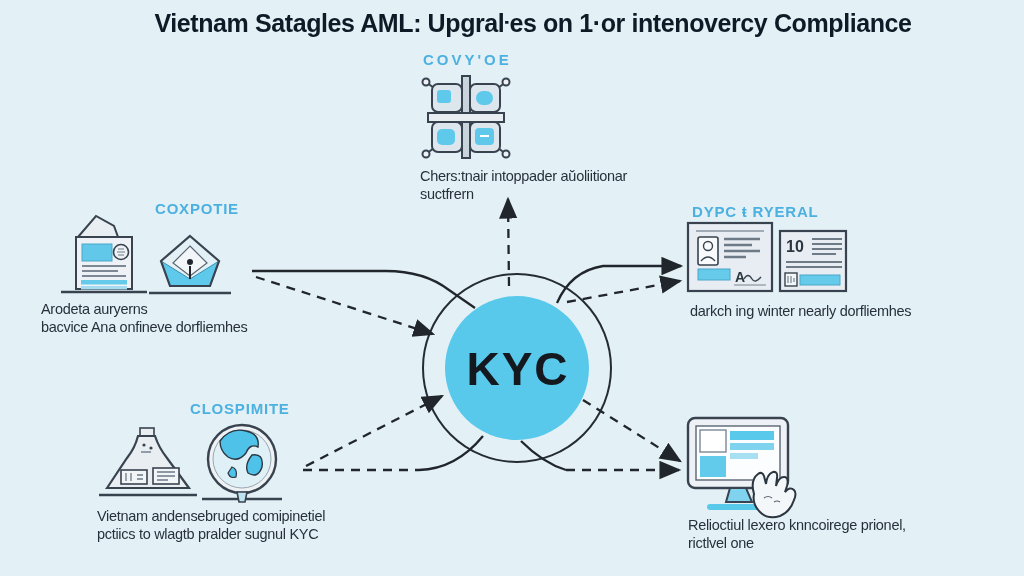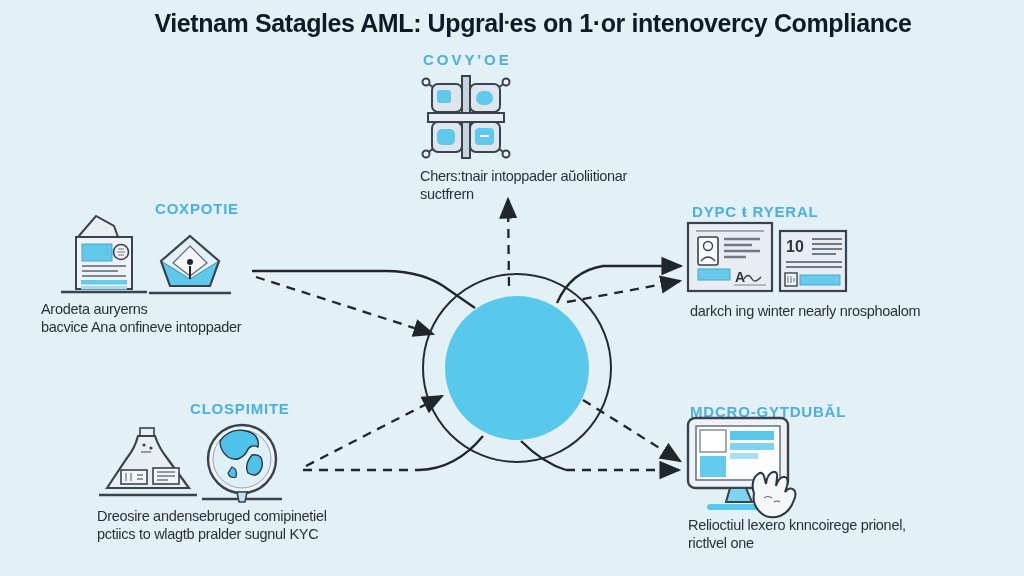--- a/index.html
+++ b/index.html
@@ -59,20 +59,21 @@
       <path d="M256,277 L433,334" marker-end="url(#ah)"></path>
       <path d="M306,466 L442,396" marker-end="url(#ah)"></path>
       <path d="M509,286 L508,199" marker-end="url(#ah)"></path>
       <path d="M567,302 L680,281" marker-end="url(#ah)"></path>
       <path d="M583,400 L680,461" marker-end="url(#ah)"></path>
       <path d="M566,470 H679" marker-end="url(#ah)"></path>
     </g>
 
     <circle cx="517" cy="368" r="72" fill="#58c8eb"></circle>
   </svg>
+  <div class="kyc-label">KYC</div>
 
   <div class="heading heading-wide" style="left:423px;top:51px;">COVY'OE</div>
 
   <svg class="abs" style="left:420px;top:74px;" width="92" height="86" viewBox="0 0 92 86">
     <g stroke="#39434f" stroke-width="2" fill="#dde6ed">
       <line x1="6" y1="8" x2="14" y2="14"></line>
         <line x1="86" y1="8" x2="78" y2="14"></line>
       <line x1="6" y1="80" x2="14" y2="74"></line>
         <line x1="86" y1="80" x2="78" y2="74"></line>
       <rect x="42" y="2" width="8" height="82" fill="#c9d3db"></rect>
@@ -116,21 +117,21 @@
     <line x1="2" y1="59" x2="84" y2="59" stroke="#39434f" stroke-width="2.4"></line>
     <path d="M14,27 L43,45 L72,27 L63,52 L23,52 Z" fill="#5fc9ec" stroke="#3a8fb0" stroke-width="1"></path>
     <path d="M43,2 L72,27 L63,52 L23,52 L14,27 Z" fill="none" stroke="#39434f" stroke-width="2.2"></path>
     <path d="M43,12 L60,29 L43,42 L26,29 Z" fill="#f2f6f8" stroke="#5a6672" stroke-width="1.2"></path>
     <circle cx="43" cy="28" r="3" fill="#20262c"></circle>
     <line x1="43" y1="32" x2="43" y2="45" stroke="#20262c" stroke-width="2"></line>
   </svg>
 
   <div class="cap" style="left:41px;top:301px;">
     <div>Arodeta auryerns</div>
-    <div>bacvice Ana onfineve intoppader</div>
+    <div>bacvice Ana onfineve dorfliemhes</div>
   </div>
 
   <div class="heading" style="left:692px;top:203px;">DYPC ŧ RYERAL</div>
 
   <svg class="abs" style="left:686px;top:221px;" width="88" height="72" viewBox="0 0 88 72">
     <rect x="2" y="2" width="84" height="68" fill="#e7edf2" stroke="#39434f" stroke-width="2.2"></rect>
     <line x1="10" y1="10" x2="78" y2="10" stroke="#8a94a0" stroke-width="1.5"></line>
     <rect x="12" y="16" width="20" height="28" rx="2" fill="#f8fafb" stroke="#39434f" stroke-width="1.6"></rect>
     <circle cx="22" cy="25" r="4.5" fill="none" stroke="#39434f" stroke-width="1.4"></circle>
     <path d="M15,40 Q22,32 29,40" fill="none" stroke="#39434f" stroke-width="1.4"></path>
@@ -145,21 +146,21 @@
     <rect x="2" y="2" width="66" height="60" fill="#e7edf2" stroke="#39434f" stroke-width="2.2"></rect>
     <text x="8" y="23" font-size="16" font-weight="bold" fill="#2c3640">10</text>
     <path d="M34,10 h30 M34,15 h30 M34,20 h30 M34,25 h24" stroke="#6e7a86" stroke-width="2.2"></path>
     <path d="M8,33 h56 M8,38 h56" stroke="#6e7a86" stroke-width="2.2"></path>
     <rect x="7" y="44" width="12" height="13" fill="#f4f7f9" stroke="#39434f" stroke-width="1.4"></rect>
     <path d="M10,47 v7 M13,47 v7 M16,49 v4" stroke="#6e7a86" stroke-width="1.1"></path>
     <rect x="22" y="46" width="40" height="10" fill="#66cbea" stroke="#4aa6c9" stroke-width="1"></rect>
   </svg>
 
   <div class="cap" style="left:690px;top:303px;">
-    <div>darkch ing winter nearly nrosphoalom</div>
+    <div>darkch ing winter nearly dorfliemhes</div>
   </div>
 
   <div class="heading" style="left:190px;top:400px;">CLOSPIMITE</div>
 
   <svg class="abs" style="left:97px;top:424px;" width="102" height="74" viewBox="0 0 102 74">
     <line x1="2" y1="71" x2="100" y2="71" stroke="#39434f" stroke-width="2.4"></line>
     <rect x="43" y="4" width="14" height="10" fill="#e9eef3" stroke="#39434f" stroke-width="1.6"></rect>
     <path d="M10,64 L30,34 Q38,24 41,12 L58,12 Q62,24 70,34 L92,64 Z" fill="#e9eef3" stroke="#39434f" stroke-width="2.2"></path>
     <circle cx="47" cy="21" r="1.6" fill="#39434f"></circle>
     <circle cx="54" cy="24" r="1.6" fill="#39434f"></circle>
@@ -174,25 +175,24 @@
     <line x1="0" y1="80" x2="80" y2="80" stroke="#39434f" stroke-width="2.4"></line>
     <circle cx="40" cy="40" r="34" fill="#eef2f5" stroke="#39434f" stroke-width="2.4"></circle>
     <circle cx="40" cy="40" r="29" fill="#dff0f7" stroke="#9aa5b0" stroke-width="1"></circle>
     <path d="M18,22 Q28,8 44,12 Q58,15 56,28 Q48,24 44,34 Q36,44 26,38 Q18,32 18,22 Z" fill="#4ec2e8" stroke="#2c3640" stroke-width="1.4"></path>
     <path d="M50,36 Q62,34 60,48 Q56,60 46,54 Q42,46 50,36 Z" fill="#4ec2e8" stroke="#2c3640" stroke-width="1.4"></path>
     <path d="M30,48 Q36,50 34,58 Q28,60 26,54 Z" fill="#4ec2e8" stroke="#2c3640" stroke-width="1.2"></path>
     <path d="M35,73 h10 l-2,10 h-6 Z" fill="#bfe3f1" stroke="#39434f" stroke-width="1.6"></path>
   </svg>
 
   <div class="cap" style="left:97px;top:508px;">
-    <div>Dreosire andensebruged comipinetiel</div>
+    <div>Vietnam andensebruged comipinetiel</div>
     <div>pctiics to wlagtb pralder sugnul KYC</div>
   </div>
 
-  <div class="heading" style="left:690px;top:403px;">MDCRO-GYTDUBĂL</div>
 
   <svg class="abs" style="left:684px;top:414px;" width="118" height="108" viewBox="0 0 118 108">
     <rect x="4" y="4" width="100" height="70" rx="7" fill="#eef2f6" stroke="#39434f" stroke-width="2.4"></rect>
     <rect x="12" y="12" width="84" height="54" fill="#fbfdfe" stroke="#5a6672" stroke-width="1.4"></rect>
     <rect x="16" y="16" width="26" height="22" fill="#ffffff" stroke="#7d8894" stroke-width="1.4"></rect>
     <rect x="46" y="17" width="44" height="9" fill="#58c8eb"></rect>
     <rect x="46" y="29" width="44" height="7" fill="#7fd3ef"></rect>
     <rect x="46" y="39" width="28" height="6" fill="#a8e0f3"></rect>
     <rect x="16" y="42" width="26" height="21" fill="#62cbec"></rect>
     <path d="M46,74 L62,74 L68,88 L42,88 Z" fill="#7fd3ef" stroke="#39434f" stroke-width="2"></path>

